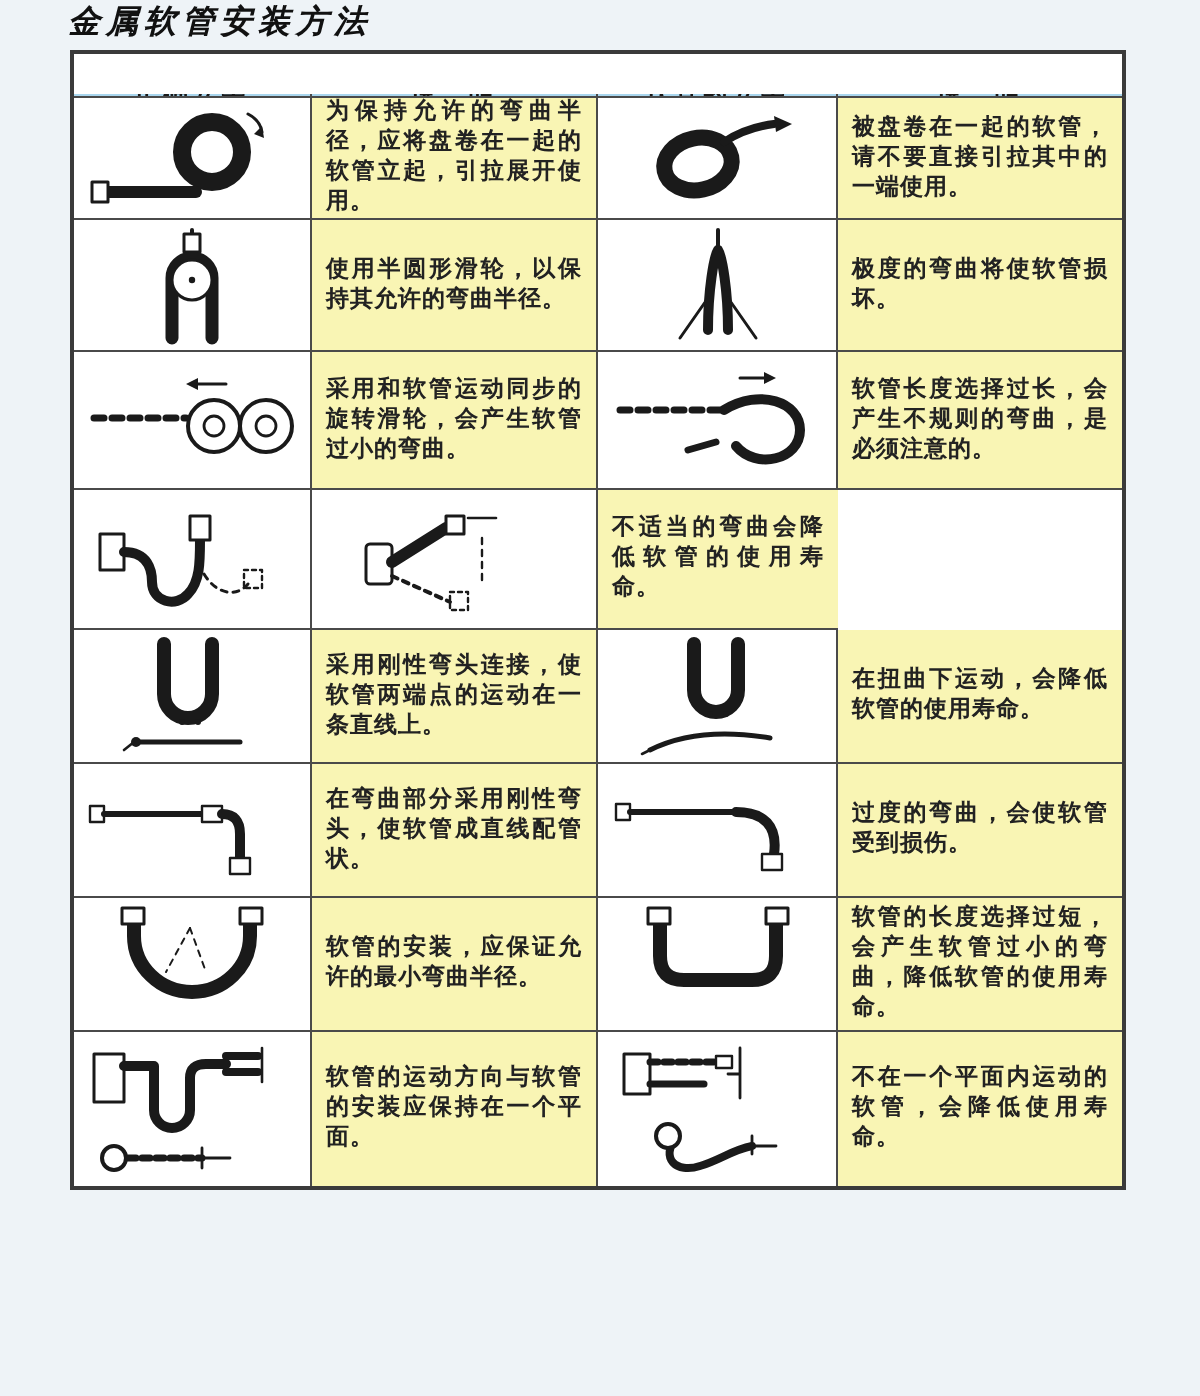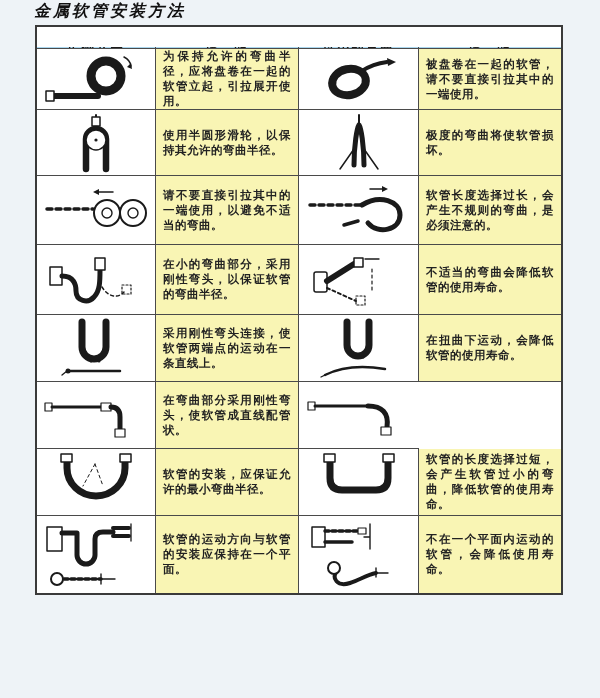--- a/index.html
+++ b/index.html
@@ -48,21 +48,21 @@
 </head>
 <body>
 
 <div class="page-title">金属软管安装方法</div>
 
 <div class="hose-table">
 
   <div class="row r0">
     <div class="cell header-cell">正确安装</div>
     <div class="cell header-cell">说　明</div>
-    <div class="cell header-cell">过小的弯曲</div>
+    <div class="cell header-cell">软管的安装</div>
     <div class="cell header-cell">说　明</div>
   </div>
 
   <div class="row r1">
     <div class="cell img-cell">
       <svg width="108" height="66" viewBox="0 0 108 66" aria-label="standing-coil-hose-unrolled">
         <circle cx="64" cy="30" r="15" stroke-width="9"></circle>
         <path d="M10 50 H56" stroke-width="6"></path>
         <rect class="wfill" x="4" y="45" width="8" height="10" stroke-width="1.5"></rect>
         <path d="M82 11 q6 3 7 9" stroke-width="1.5"></path>
@@ -118,21 +118,21 @@
         <path d="M58 13 h14" stroke-width="1.5"></path>
         <path class="fill" d="M58 10 l-6 3 6 3 z"></path>
         <path d="M6 30 H52" stroke-width="3.5" stroke-dasharray="5 4"></path>
         <circle class="wfill" cx="66" cy="34" r="13" stroke-width="2"></circle>
         <circle cx="66" cy="34" r="5" stroke-width="1.4"></circle>
         <circle class="wfill" cx="92" cy="34" r="13" stroke-width="2"></circle>
         <circle cx="92" cy="34" r="5" stroke-width="1.4"></circle>
       </svg>
     </div>
     <div class="cell desc-cell">
-      <span>请不要直接引拉其中的一端使用，以避免不适当的弯曲。</span>
+      <span>采用和软管运动同步的旋转滑轮，会产生软管过小的弯曲。</span>
     </div>
     <div class="cell img-cell">
       <svg width="110" height="62" viewBox="0 0 110 62" aria-label="over-long-hose-irregular-loop">
         <path d="M66 10 h12" stroke-width="1.5"></path>
         <path class="fill" d="M78 7 l6 3 -6 3 z"></path>
         <path d="M6 26 H58" stroke-width="3.5" stroke-dasharray="5 4"></path>
         <path d="M58 26 C76 15 96 22 96 36 C96 51 74 56 64 44" stroke-width="5"></path>
         <path d="M54 42 L40 46" stroke-width="3.5"></path>
       </svg>
     </div>
@@ -143,23 +143,20 @@
 
   <div class="row r4">
     <div class="cell img-cell">
       <svg width="105" height="66" viewBox="0 0 105 66" aria-label="rigid-elbow-at-small-bend">
         <rect class="wfill" x="6" y="20" width="12" height="18" stroke-width="1.5"></rect>
         <path d="M18 29 C30 29 32 38 32 44 C32 54 44 57 50 50 C56 44 56 34 56 23" stroke-width="5"></path>
         <rect class="wfill" x="51" y="11" width="10" height="12" stroke-width="1.5"></rect>
         <path d="M58 40 C64 50 74 52 80 45" stroke-width="1.5" stroke-dasharray="3 3"></path>
         <rect x="78" y="38" width="9" height="9" stroke-width="1.2" stroke-dasharray="2 2"></rect>
       </svg>
-    </div>
-    <div class="cell desc-cell">
-      <span>在小的弯曲部分，采用刚性弯头，以保证软管的弯曲半径。</span>
     </div>
     <div class="cell img-cell">
       <svg width="105" height="66" viewBox="0 0 105 66" aria-label="improper-sharp-bend">
         <rect class="wfill" x="8" y="25" width="13" height="20" rx="2" stroke-width="1.5"></rect>
         <path d="M21 34 L48 17" stroke-width="6"></path>
         <rect class="wfill" x="48" y="11" width="9" height="9" stroke-width="1.5"></rect>
         <path d="M59 12 h14" stroke-width="1.3"></path>
         <path d="M21 41 L50 54" stroke-width="2" stroke-dasharray="3 3"></path>
         <rect x="50" y="49" width="9" height="9" stroke-width="1.2" stroke-dasharray="2 2"></rect>
         <path d="M66 22 V46" stroke-width="1.2" stroke-dasharray="3 3"></path>
@@ -212,20 +209,23 @@
     <div class="cell desc-cell">
       <span>在弯曲部分采用刚性弯头，使软管成直线配管状。</span>
     </div>
     <div class="cell img-cell">
       <svg width="110" height="56" viewBox="0 0 110 56" aria-label="excessive-drooping-bend">
         <rect class="wfill" x="4" y="15" width="7" height="8" stroke-width="1.2"></rect>
         <path d="M11 19 H64" stroke-width="3"></path>
         <path d="M64 19 C78 19 85 26 83 40" stroke-width="5"></path>
         <rect class="wfill" x="77" y="40" width="10" height="8" stroke-width="1.2"></rect>
       </svg>
+    </div>
+    <div class="cell desc-cell">
+      <span>过度的弯曲，会使软管受到损伤。</span>
     </div>
   </div>
 
   <div class="row r8">
     <div class="cell img-cell">
       <svg width="110" height="60" viewBox="0 0 110 60" aria-label="u-hose-minimum-bend-radius">
         <path d="M26 8 V16 A29 28 0 0 0 84 16 V8" stroke-width="7"></path>
         <rect class="wfill" x="20" y="2" width="11" height="8" stroke-width="1.5"></rect>
         <rect class="wfill" x="79" y="2" width="11" height="8" stroke-width="1.5"></rect>
         <path d="M54 12 L42 34" stroke-width="1" stroke-dasharray="3 3"></path>

